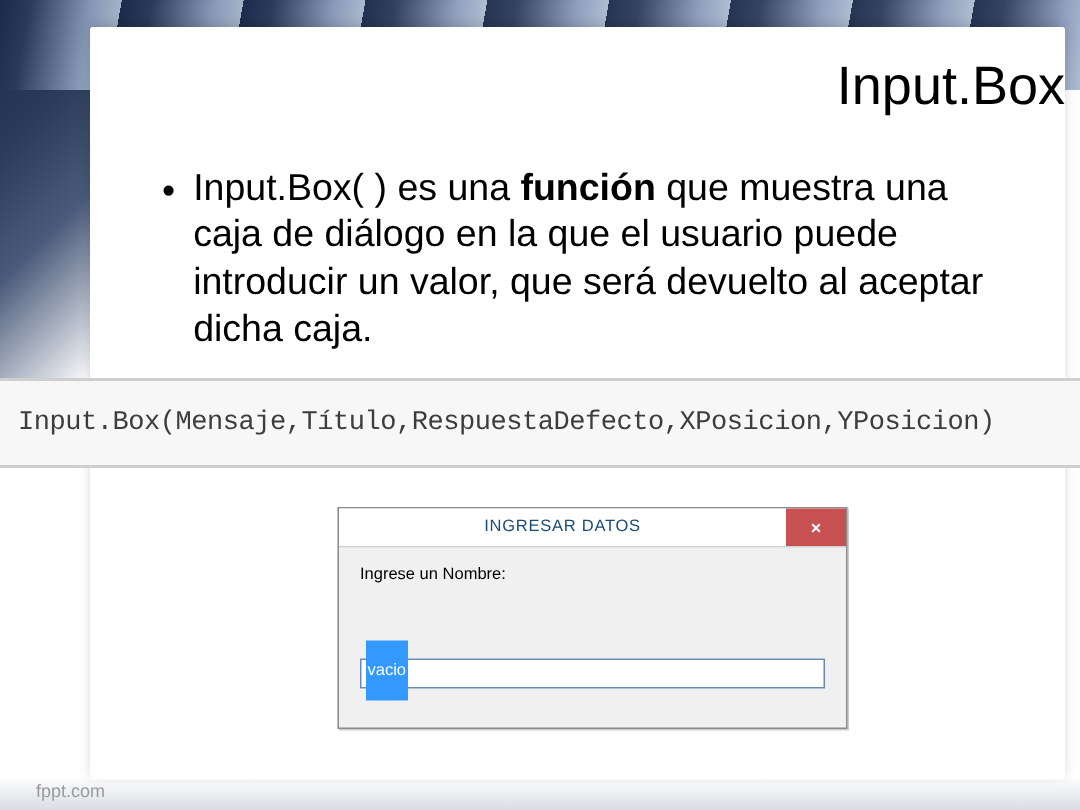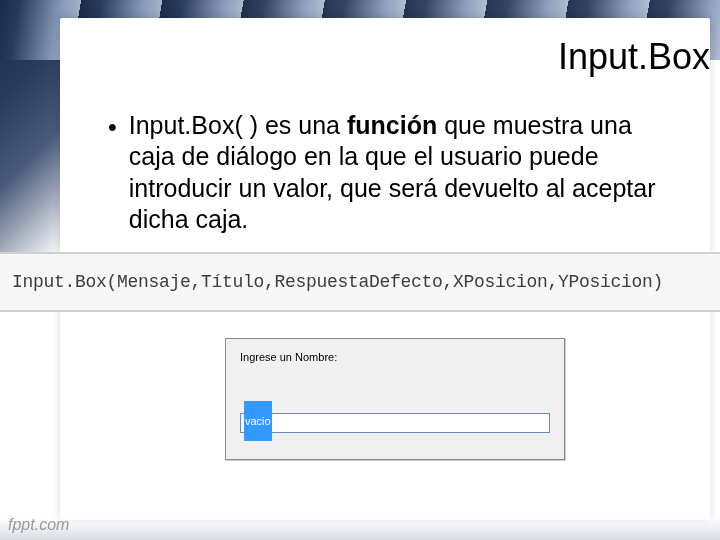--- a/index.html
+++ b/index.html
@@ -140,25 +140,24 @@
     padding: 1px 3px;
     color: #000;
   }
   .dialog-input .sel {
     background: #3399ff;
     color: #fff;
     padding: 14px 1px;
   }
   .footer-brand {
     position: absolute;
-    left: 8px;
+    left: 24px;
     bottom: 6px;
-    font-size: 16px;
+    font-size: 12px;
     color: #9a9a9a;
-    font-style: italic;
   }
   .bottom-gradient {
     position: absolute;
     left: 0; right: 0; bottom: 0;
     height: 22px;
     background: linear-gradient(180deg, rgba(240,240,245,0) 0%, rgba(200,205,215,0.7) 100%);
   }
 </style>
 </head>
 <body>
@@ -174,20 +173,26 @@
       <span>
         <span>Input.Box( ) es una </span><span class="bold">función</span><span> que muestra una caja de diálogo en la que el usuario puede introducir un valor, que será devuelto al aceptar dicha caja.</span>
       </span>
     </div>
   </div>
 </div>
 
 <div class="syntax-strip">Input.Box(Mensaje,Título,RespuestaDefecto,XPosicion,YPosicion)</div>
 
 <div class="dialog">
+  <div class="dialog-titlebar">
+    <div class="dialog-title">INGRESAR DATOS</div>
+    <div class="dialog-close">
+      <span>×</span>
+    </div>
+  </div>
   <div class="dialog-body">
     <div class="dialog-label">Ingrese un Nombre:</div>
     <div class="dialog-input">
       <span class="sel">vacio</span>
     </div>
   </div>
 </div>
 
 <div class="bottom-gradient"></div>
 <div class="footer-brand">fppt.com</div>

